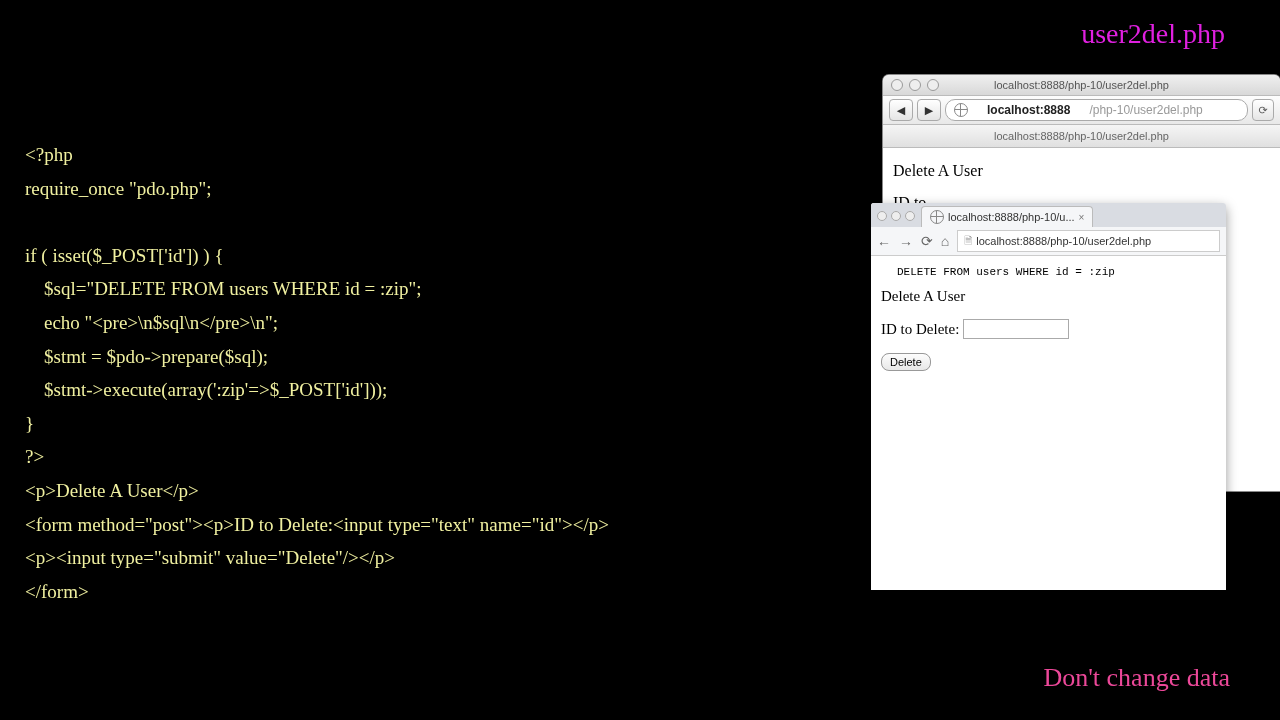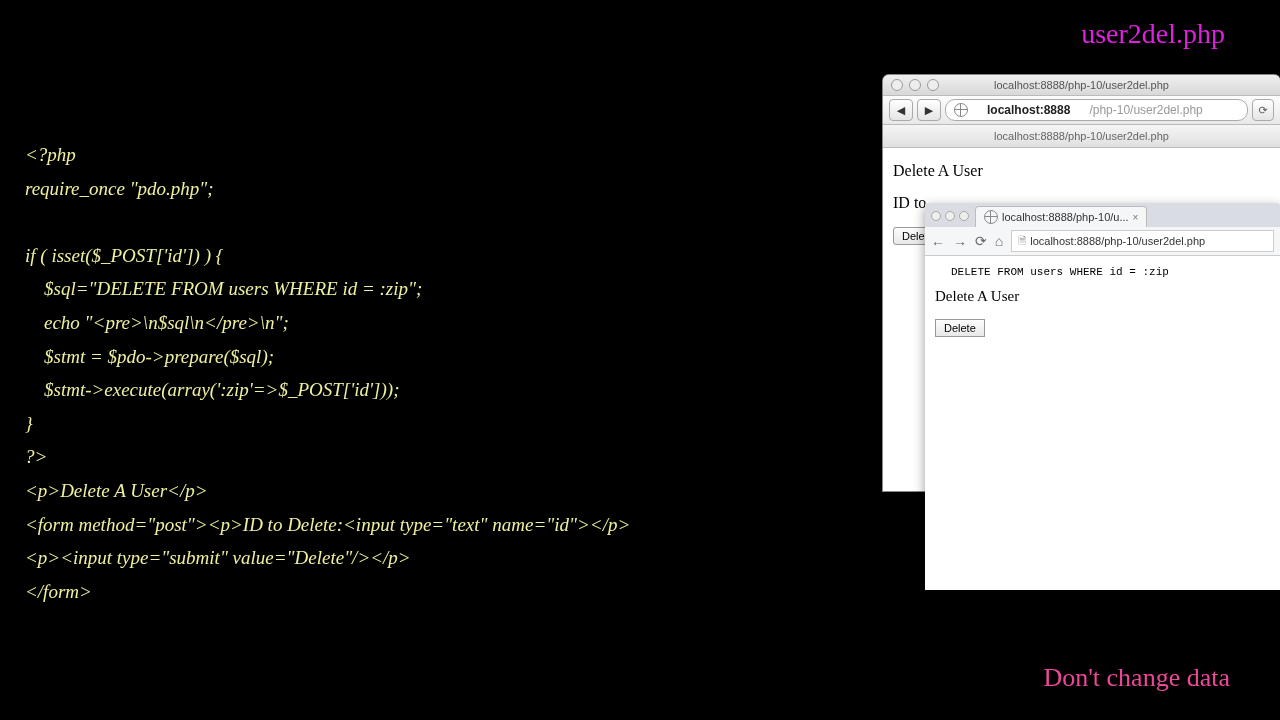--- a/index.html
+++ b/index.html
@@ -27,21 +27,20 @@
   }
   .code-block {
     position: absolute;
     top: 138px;
     left: 25px;
     color: #f0f0a0;
     font-family: Georgia, serif;
     font-size: 19px;
     line-height: 33.6px;
     white-space: pre;
-    font-style: italic;
   }
   .footer-note {
     position: absolute;
     bottom: 20px;
     right: 50px;
     color: #ec4899;
     font-family: Georgia, serif;
     font-size: 26px;
     text-align: center;
     line-height: 44px;
@@ -125,21 +124,21 @@
   .b1-body p { margin: 6px 0 14px 0;}
   .b1-body .delbtn {
     border:1px solid #999; border-radius:3px;
     background:linear-gradient(#fdfdfd,#e8e8e8);
     padding:2px 8px;font-family:Liberation Sans, sans-serif;font-size:11px;
   }
   
   .browser2 {
     position: absolute;
     top: 203px;
-    left: 925px;
+    left: 871px;
     width: 355px;
     height: 387px;
     background:#fff;
     box-shadow: 0 4px 12px rgba(0,0,0,0.4);
     border-radius:3px 3px 0 0;
     overflow:hidden;
   }
   .b2-tabbar {
     height:24px;
     background:#d9dce2;
@@ -179,21 +178,21 @@
   }
   .b2-body pre {
     font-family: 'Courier New', monospace;
     font-size:11px;margin:2px 0 10px 16px;
   }
   .b2-body p { margin:6px 0 14px 0; font-family:'Times New Roman',serif; font-size:15px;}
   .b2-body input[type=text]{
     border:1px solid #aaa; height:16px; width:100px; background:#fff;
   }
   .b2-body .delbtn {
-    border:1px solid #999; border-radius:0;
+    border:1px solid #999; border-radius:8px;
     background:linear-gradient(#fdfdfd,#e8e8e8);
     padding:2px 8px;font-family:'Lucida Grande',Arial,sans-serif;font-size:11px;
   }
   .globe { width:12px;height:12px;border:1px solid #888;border-radius:50%;display:inline-block;position:relative;}
   .globe::before{content:'';position:absolute;left:5px;top:0;width:1px;height:12px;background:#888;}
   .globe::after{content:'';position:absolute;top:5px;left:0;height:1px;width:12px;background:#888;}
 </style>
 </head>
 <body>
 
@@ -266,20 +265,24 @@
       <span class="ic">⟳</span>
       <span class="ic">⌂</span>
       <div class="b2-addr">
         <span class="doc">🗎</span>
         <span>localhost:8888/php-10/user2del.php</span>
       </div>
     </div>
     <div class="b2-body">
       <pre>DELETE FROM users WHERE id = :zip</pre>
       <p>Delete A User</p>
+      <p>
+        <span>ID to Delete:</span>
+        <input type="text" style="">
+      </p>
       <p><span class="delbtn">Delete</span></p>
     </div>
   </div>
 
   <div class="footer-note">
     <div>Don't change data</div>
   </div>
 
 </div>
 

